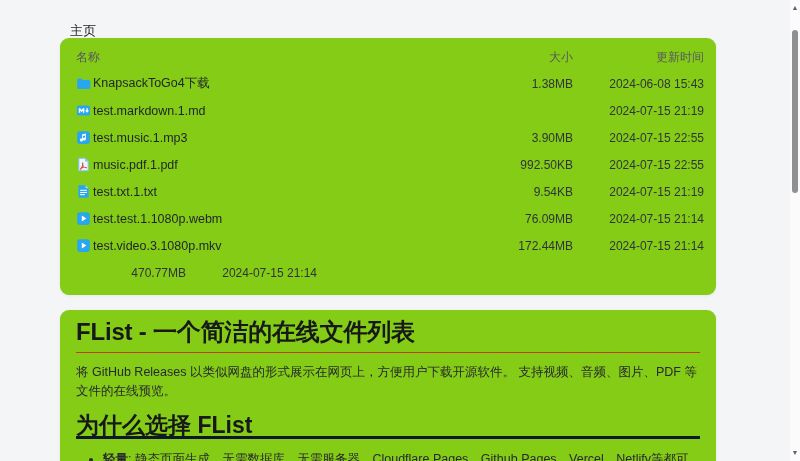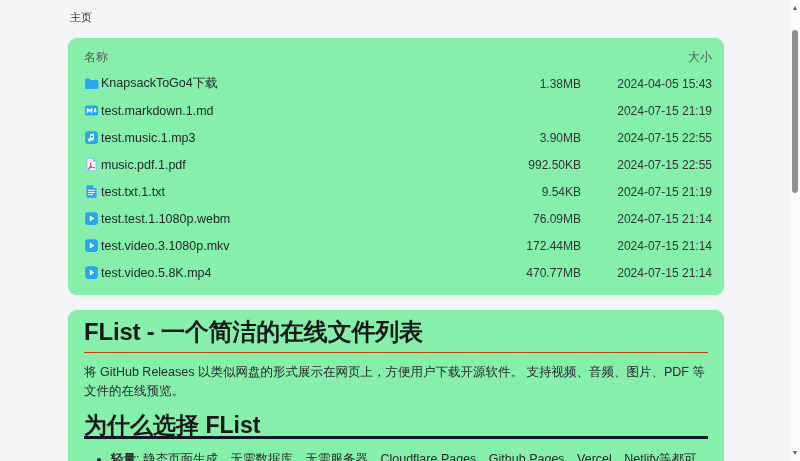--- a/index.html
+++ b/index.html
@@ -5,26 +5,26 @@
   html,body{margin:0;padding:0;}
   body{
     width:800px;height:461px;overflow:hidden;
     background:#f4f5f7;
     font-family:"Liberation Sans","DejaVu Sans",sans-serif;
     -webkit-font-smoothing:antialiased;
   }
   .viewport{position:relative;width:800px;height:461px;overflow:hidden;}
 
   .breadcrumb{
-    position:absolute;left:70px;top:10px;
-    font-size:11px;color:#26272b;cursor:pointer;
+    position:absolute;left:70px;top:22px;
+    font-size:13px;color:#26272b;cursor:pointer;
   }
 
   .card{
-    position:absolute;left:68px;width:656px;background:#86efac;
+    position:absolute;left:60px;width:656px;background:#84cc16;
     border-radius:9px;
     box-shadow:0 1px 3px rgba(20,30,40,.06),0 0 1px rgba(20,30,40,.05);
   }
   .file-card{top:38px;height:257px;padding-top:6px;box-sizing:border-box;}
   .readme-card{top:310px;height:230px;padding:0 16px;box-sizing:border-box;}
 
   
   .trow{display:flex;align-items:center;height:27px;padding:0 12px 0 16px;}
   .trow.head{height:26px;}
   .cell{white-space:nowrap;overflow:hidden;}
@@ -102,33 +102,34 @@
 
 <div class="viewport">
 
   <div class="breadcrumb">主页</div>
 
   <section class="card file-card">
 
     <div class="trow head">
       <div class="cell name">名称</div>
       <div class="cell size">大小</div>
+      <div class="cell time">更新时间</div>
     </div>
 
     <div class="trow">
       <div class="cell name">
         <span class="ficon">
             <svg viewBox="0 0 16 16">
               <use href="#i-folder"></use>
             </svg>
           </span>
         <span>KnapsackToGo4下载</span>
       </div>
       <div class="cell size">1.38MB</div>
-      <div class="cell time">2024-04-05 15:43</div>
+      <div class="cell time">2024-06-08 15:43</div>
     </div>
 
     <div class="trow">
       <div class="cell name">
         <span class="ficon">
             <svg viewBox="0 0 16 16">
               <use href="#i-markdown"></use>
             </svg>
           </span>
         <span>test.markdown.1.md</span>
@@ -195,28 +196,20 @@
               <use href="#i-video"></use>
             </svg>
           </span>
         <span>test.video.3.1080p.mkv</span>
       </div>
       <div class="cell size">172.44MB</div>
       <div class="cell time">2024-07-15 21:14</div>
     </div>
 
     <div class="trow">
-      <div class="cell name">
-        <span class="ficon">
-            <svg viewBox="0 0 16 16">
-              <use href="#i-video"></use>
-            </svg>
-          </span>
-        <span>test.video.5.8K.mp4</span>
-      </div>
       <div class="cell size">470.77MB</div>
       <div class="cell time">2024-07-15 21:14</div>
     </div>
 
   </section>
 
   <section class="card readme-card">
     <h1 class="readme-title">FList - 一个简洁的在线文件列表</h1>
     <p class="readme-intro">将 GitHub Releases 以类似网盘的形式展示在网页上，方便用户下载开源软件。 支持视频、音频、图片、PDF 等文件的在线预览。</p>
     <h2 class="readme-h2">为什么选择 FList</h2>

